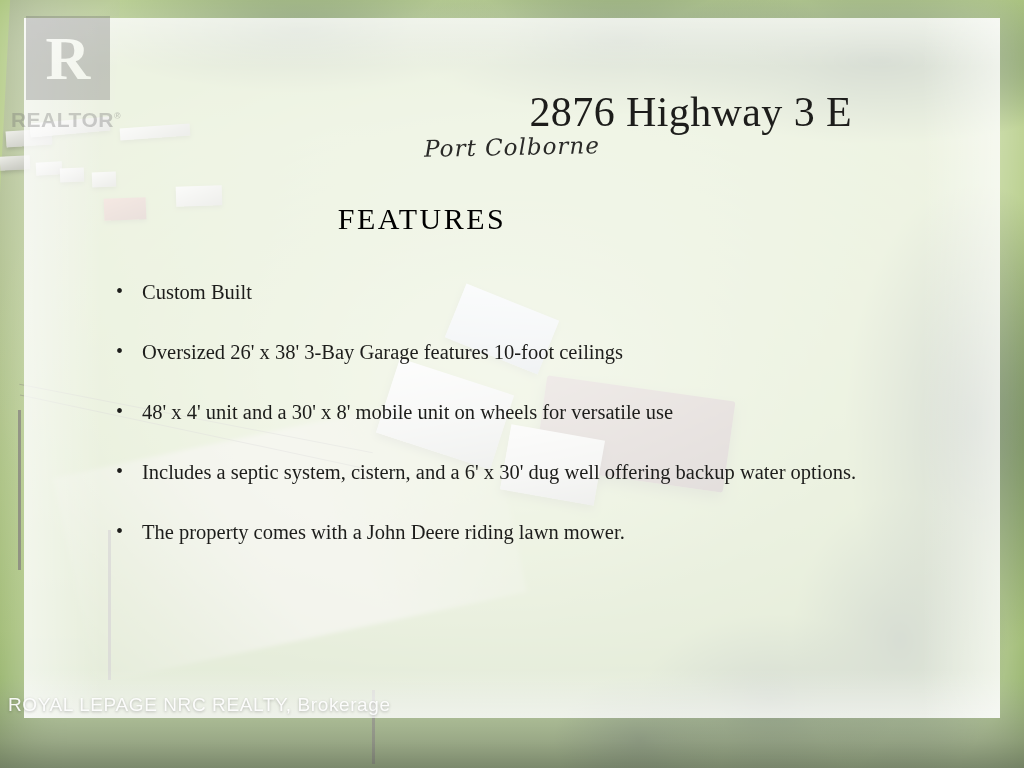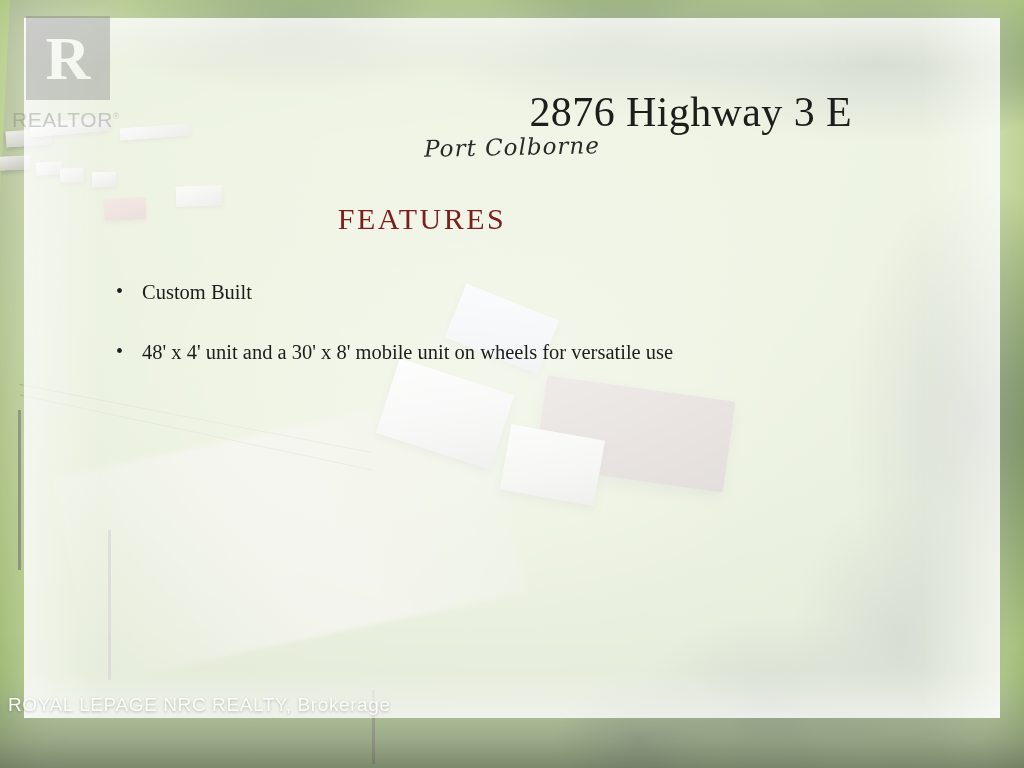--- a/index.html
+++ b/index.html
@@ -164,21 +164,21 @@
   .realtor-word {
     position: absolute;
     left: 0px;
     top: 92px;
     width: 132px;
     text-align: center;
     color: #6f6f6f;
     font-family: "Liberation Sans", sans-serif;
     font-size: 21px;
     letter-spacing: 0.5px;
-    font-weight: 400;
+    font-weight: 700;
   }
   .realtor-word sup {
     font-size: 9px;
     vertical-align: super;
   }
 
   
   .title {
     position: absolute;
     left: 0;
@@ -205,21 +205,21 @@
   }
   .features-heading {
     position: absolute;
     left: 0;
     top: 202px;
     width: 844px;
     text-align: center;
     font-family: "Liberation Serif", serif;
     font-size: 30px;
     letter-spacing: 2.5px;
-    color: #7f1d1d;
+    color: #000000;
   }
 
   ul.features {
     position: absolute;
     left: 108px;
     top: 246px;
     width: 810px;
     margin: 0;
     padding: 0;
     list-style: none;
@@ -300,18 +300,21 @@
     </div>
     <div class="realtor-word"><span>REALTOR</span><sup>®</sup></div>
   </div>
 
   <div class="title">2876 Highway 3 E</div>
   <div class="subtitle">Port Colborne</div>
   <div class="features-heading">FEATURES</div>
 
   <ul class="features">
     <li>Custom Built</li>
+    <li>Oversized 26' x 38' 3-Bay Garage features 10-foot ceilings</li>
     <li>48' x 4' unit and a 30' x 8' mobile unit on wheels for versatile use</li>
+    <li>Includes a septic system, cistern, and a 6' x 30' dug well offering backup water options.</li>
+    <li>The property comes with a John Deere riding lawn mower.</li>
   </ul>
 
   <div class="brokerage">ROYAL LEPAGE NRC REALTY, Brokerage</div>
 
 </div>
 
 </body></html>

